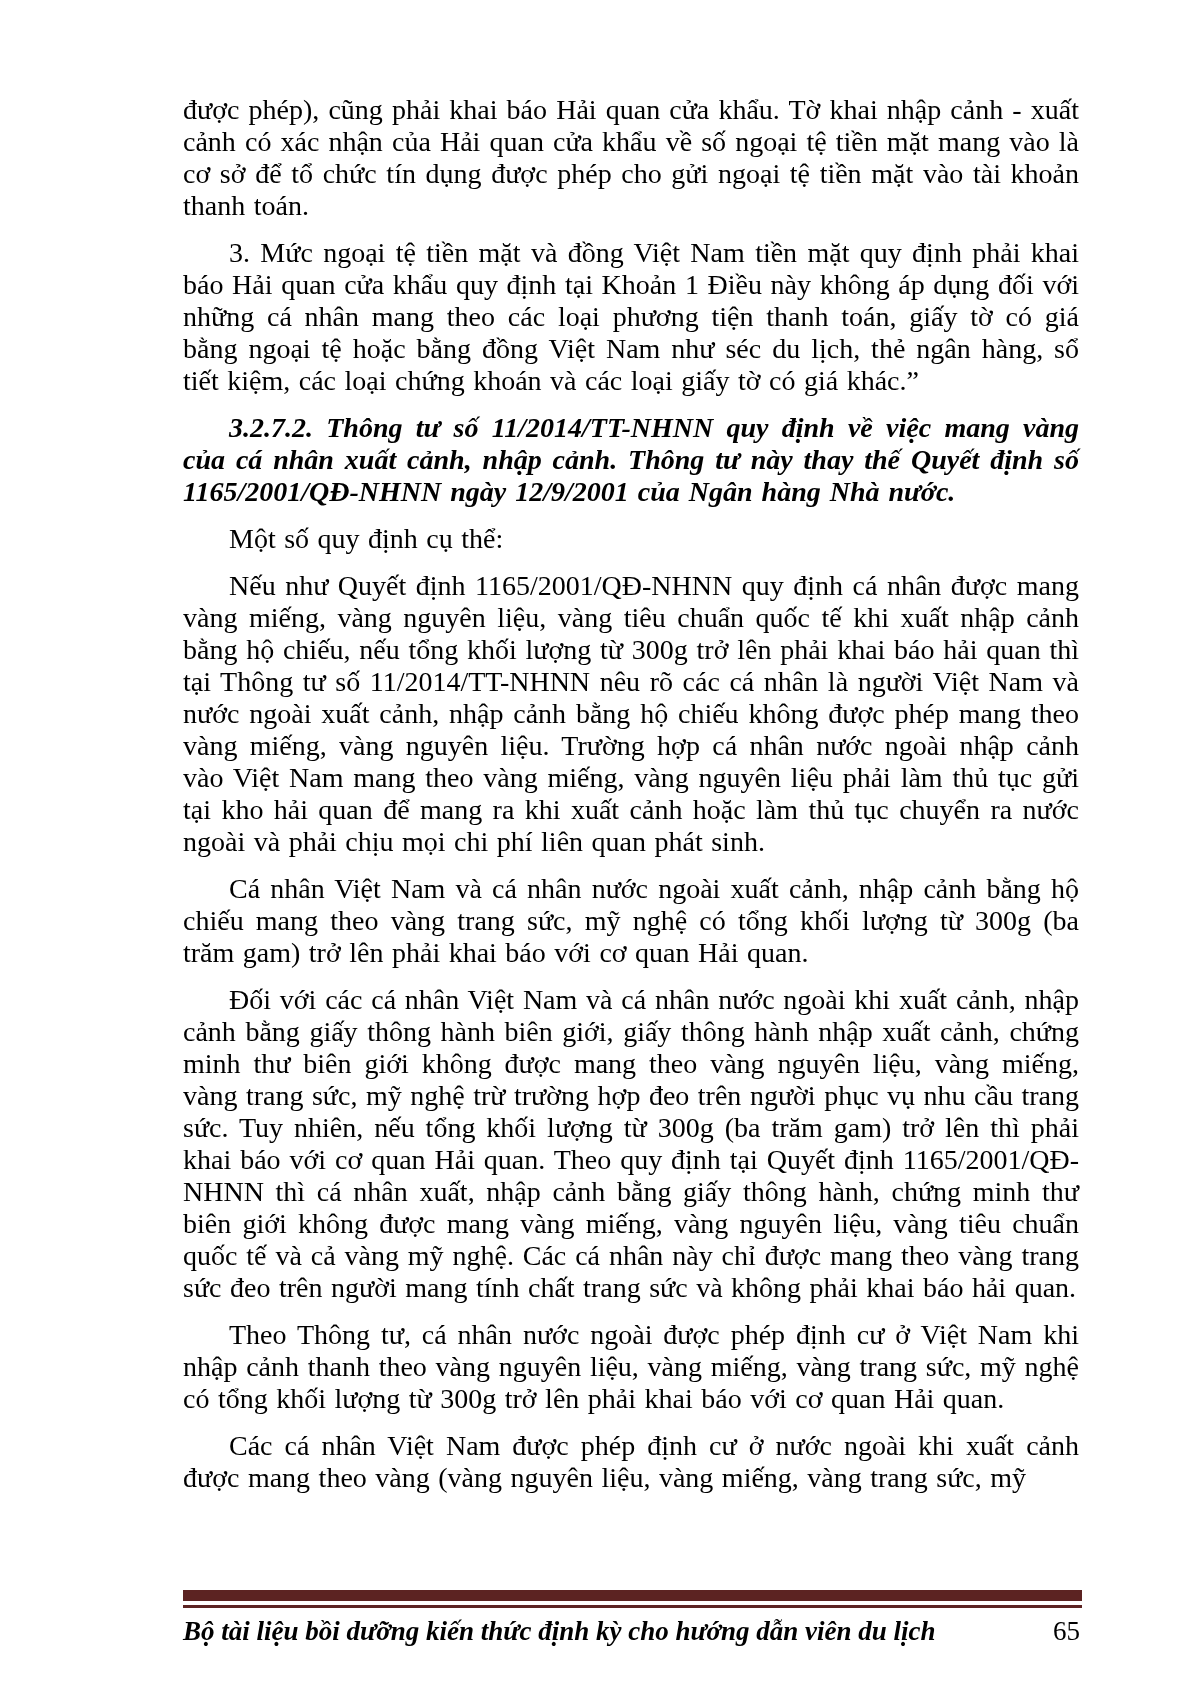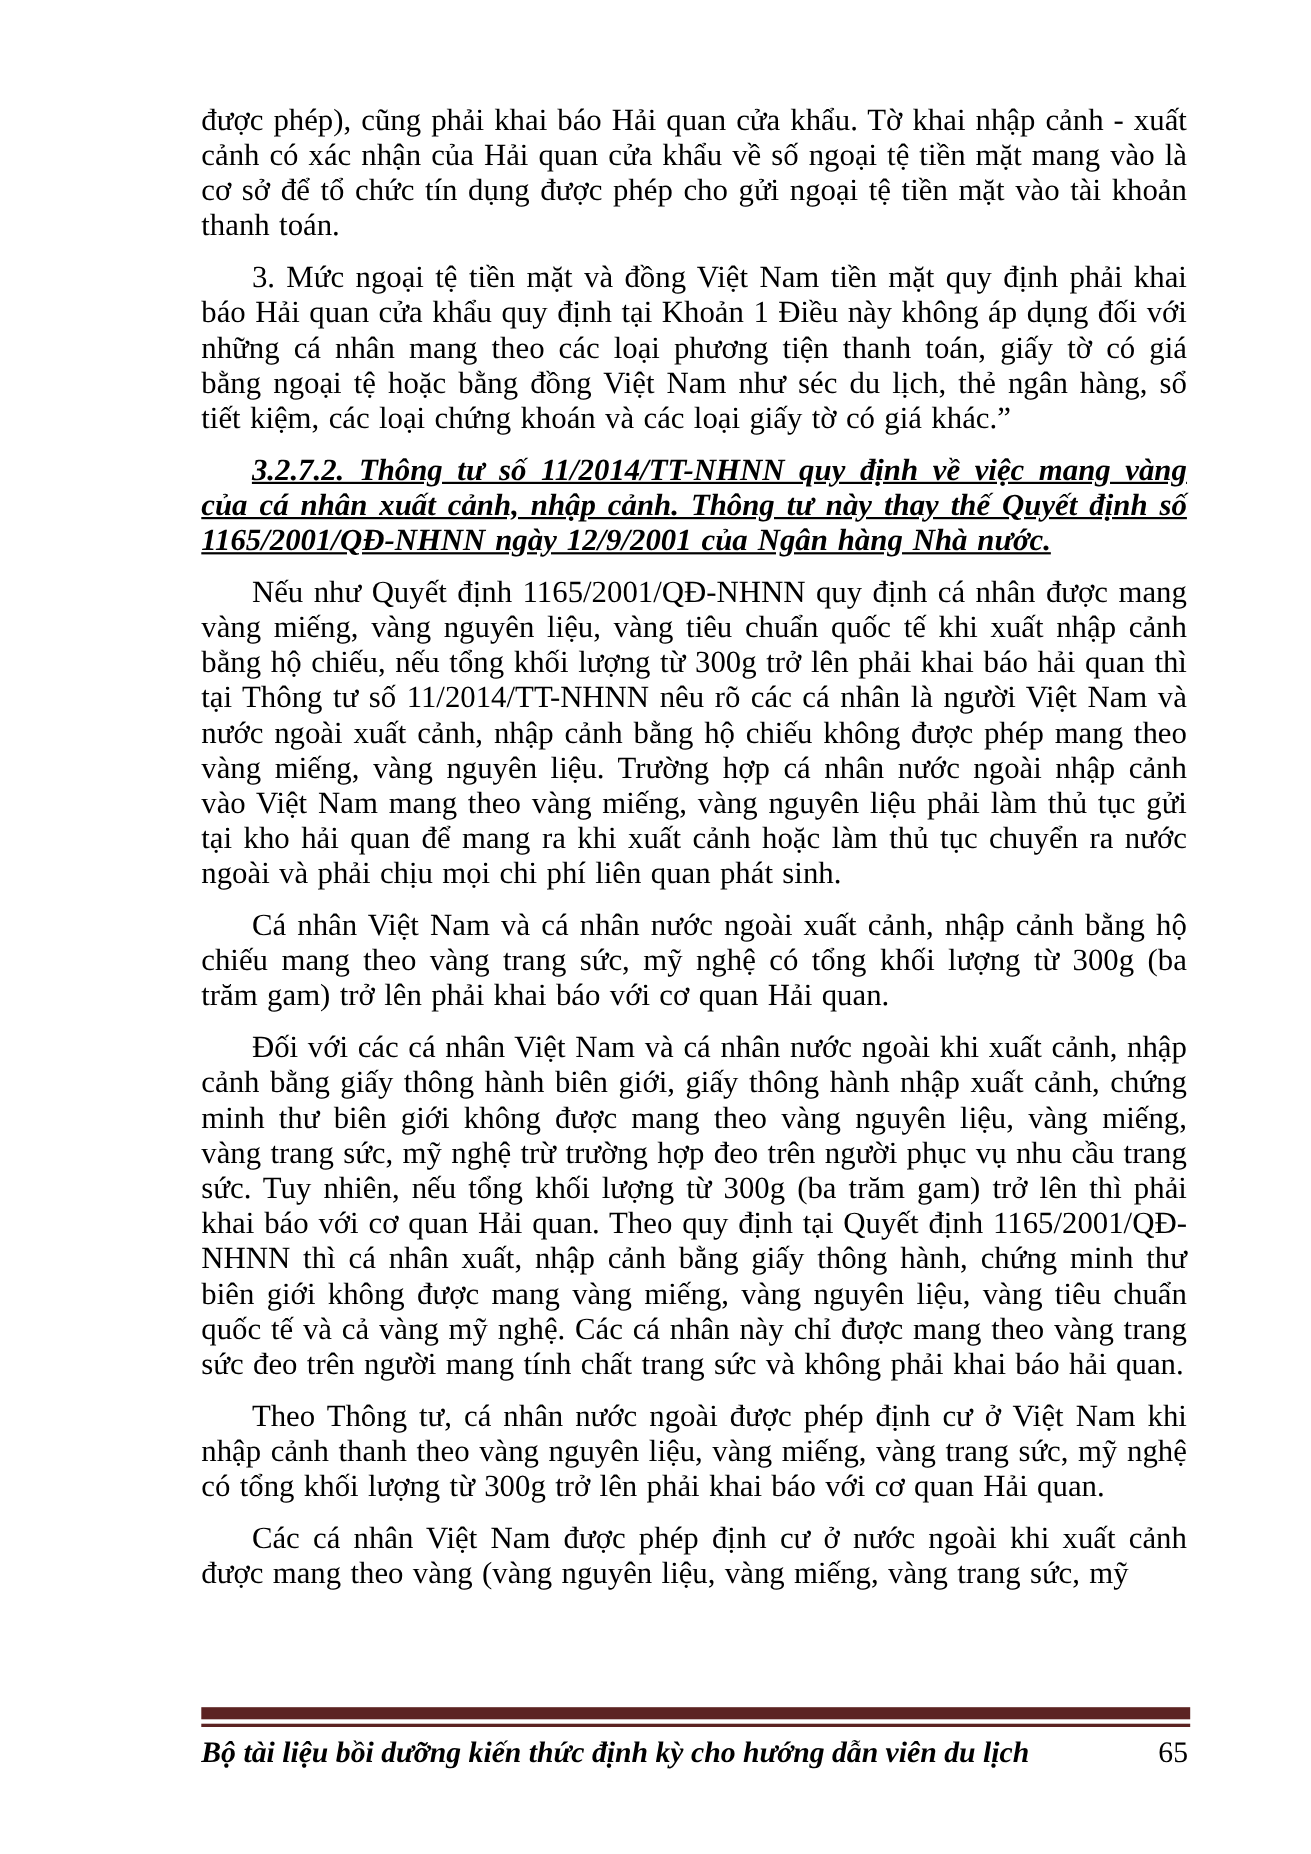--- a/index.html
+++ b/index.html
@@ -28,26 +28,25 @@
     text-align: justify;
     text-indent: 46px;
     margin-bottom: 15px;
     word-spacing: 1.5px;
   }
   .para.no-indent { text-indent: 0; }
   .para.heading {
     font-weight: 700;
     font-style: italic;
     word-spacing: 2px;
-    text-decoration: underline;
   }
   .footer {
     position: absolute;
     left: 183px;
-    top: 1552px;
+    top: 1590px;
     width: 899px;
   }
   .rule-thick { height: 11px; background: var(--accent, #5C2322); }
   .rule-thin  { height: 3px;  background: var(--accent, #5C2322); margin-top: 4px; }
   .footer-row {
     margin-top: 7px;
     display: flex;
     justify-content: space-between;
     align-items: baseline;
     font-size: 27px;
@@ -59,20 +58,21 @@
 </head>
 <body>
 
 <div class="page">
 
   <main class="content" id="body-container">
 
   <p class="para no-indent">được phép), cũng phải khai báo Hải quan cửa khẩu. Tờ khai nhập cảnh - xuất cảnh có xác nhận của Hải quan cửa khẩu về số ngoại tệ tiền mặt mang vào là cơ sở để tổ chức tín dụng được phép cho gửi ngoại tệ tiền mặt vào tài khoản thanh toán.</p>
       <p class="para">3. Mức ngoại tệ tiền mặt và đồng Việt Nam tiền mặt quy định phải khai báo Hải quan cửa khẩu quy định tại Khoản 1 Điều này không áp dụng đối với những cá nhân mang theo các loại phương tiện thanh toán, giấy tờ có giá bằng ngoại tệ hoặc bằng đồng Việt Nam như séc du lịch, thẻ ngân hàng, sổ tiết kiệm, các loại chứng khoán và các loại giấy tờ có giá khác.”</p>
       <p class="para heading">3.2.7.2. Thông tư số 11/2014/TT-NHNN quy định về việc mang vàng của cá nhân xuất cảnh, nhập cảnh. Thông tư này thay thế Quyết định số 1165/2001/QĐ-NHNN ngày 12/9/2001 của Ngân hàng Nhà nước.</p>
+      <p class="para">Một số quy định cụ thể:</p>
       <p class="para">Nếu như Quyết định 1165/2001/QĐ-NHNN quy định cá nhân được mang vàng miếng, vàng nguyên liệu, vàng tiêu chuẩn quốc tế khi xuất nhập cảnh bằng hộ chiếu, nếu tổng khối lượng từ 300g trở lên phải khai báo hải quan thì tại Thông tư số 11/2014/TT-NHNN nêu rõ các cá nhân là người Việt Nam và nước ngoài xuất cảnh, nhập cảnh bằng hộ chiếu không được phép mang theo vàng miếng, vàng nguyên liệu. Trường hợp cá nhân nước ngoài nhập cảnh vào Việt Nam mang theo vàng miếng, vàng nguyên liệu phải làm thủ tục gửi tại kho hải quan để mang ra khi xuất cảnh hoặc làm thủ tục chuyển ra nước ngoài và phải chịu mọi chi phí liên quan phát sinh.</p>
       <p class="para">Cá nhân Việt Nam và cá nhân nước ngoài xuất cảnh, nhập cảnh bằng hộ chiếu mang theo vàng trang sức, mỹ nghệ có tổng khối lượng từ 300g (ba trăm gam) trở lên phải khai báo với cơ quan Hải quan.</p>
       <p class="para">Đối với các cá nhân Việt Nam và cá nhân nước ngoài khi xuất cảnh, nhập cảnh bằng giấy thông hành biên giới, giấy thông hành nhập xuất cảnh, chứng minh thư biên giới không được mang theo vàng nguyên liệu, vàng miếng, vàng trang sức, mỹ nghệ trừ trường hợp đeo trên người phục vụ nhu cầu trang sức. Tuy nhiên, nếu tổng khối lượng từ 300g (ba trăm gam) trở lên thì phải khai báo với cơ quan Hải quan. Theo quy định tại Quyết định 1165/2001/QĐ-NHNN thì cá nhân xuất, nhập cảnh bằng giấy thông hành, chứng minh thư biên giới không được mang vàng miếng, vàng nguyên liệu, vàng tiêu chuẩn quốc tế và cả vàng mỹ nghệ. Các cá nhân này chỉ được mang theo vàng trang sức đeo trên người mang tính chất trang sức và không phải khai báo hải quan.</p>
       <p class="para">Theo Thông tư, cá nhân nước ngoài được phép định cư ở Việt Nam khi nhập cảnh thanh theo vàng nguyên liệu, vàng miếng, vàng trang sức, mỹ nghệ có tổng khối lượng từ 300g trở lên phải khai báo với cơ quan Hải quan.</p>
       <p class="para">Các cá nhân Việt Nam được phép định cư ở nước ngoài khi xuất cảnh được mang theo vàng (vàng nguyên liệu, vàng miếng, vàng trang sức, mỹ</p>
     </main>
 
   <footer class="footer">
     <div>
       <div class="rule-thick"></div>

